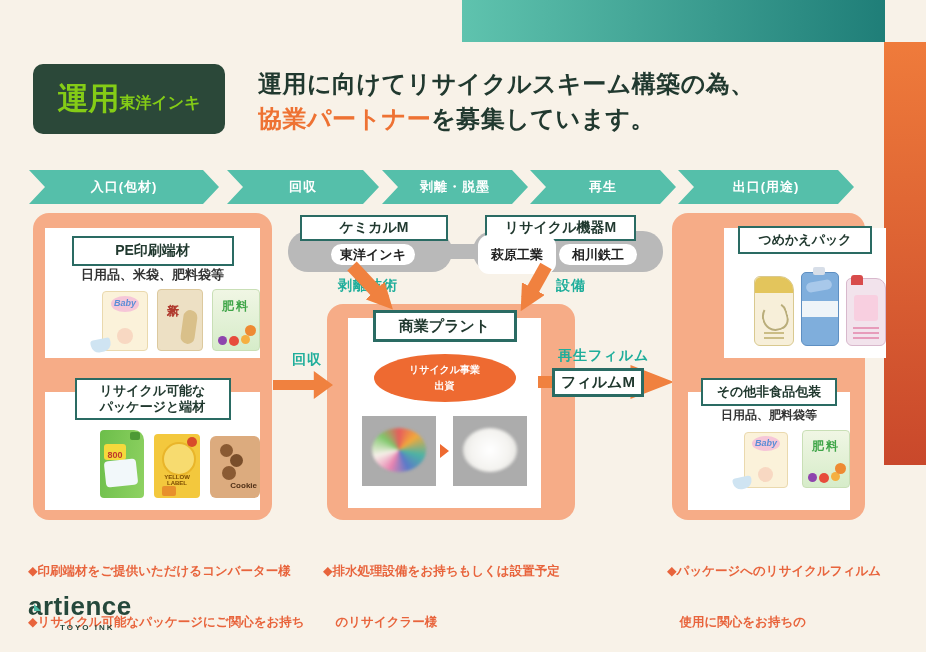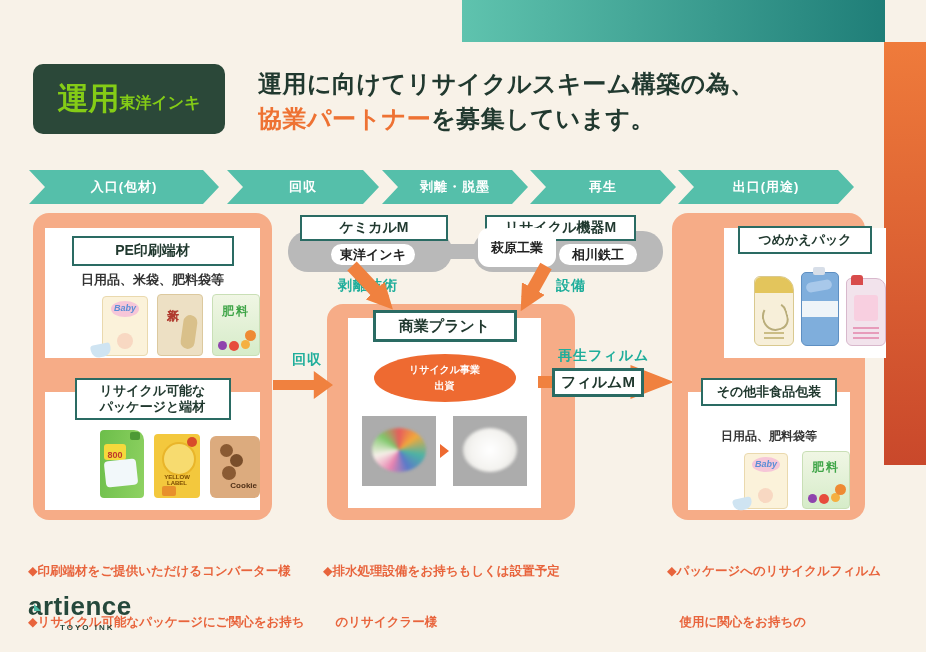--- a/index.html
+++ b/index.html
@@ -80,21 +80,21 @@
     </div>
   <div class="abs chev" style="left:678px;width:176px;">
       <span>出口(用途)</span>
     </div>
 
   <div class="abs panel" style="left:33px;top:213px;width:239px;height:307px;">
     <div class="card" style="left:12px;top:15px;width:215px;height:130px;">
       <div class="hbox" style="width:158px;height:26px;margin:8px auto 0;font-size:14px;">
         <span>PE印刷端材</span>
       </div>
-      <div class="desc" style="margin-top:5px;">日用品、米袋、肥料袋等</div>
+      <div class="desc" style="">日用品、米袋、肥料袋等</div>
       <div class="prod-row" style="gap:9px;margin-top:5px;height:62px;">
         <div style="position:relative;width:44px;height:58px;background:#FBF2DA;border-radius:4px;border:1px solid #EAD9AE;">
           <div style="position:absolute;left:8px;top:4px;width:28px;height:16px;border-radius:50%;background:#F6C6D8;"></div>
           <span style="position:absolute;left:0;top:6px;width:100%;text-align:center;color:#5B8ED6;font-weight:bold;font-size:9px;font-style:italic;">Baby</span>
           <div style="position:absolute;left:14px;bottom:6px;width:16px;height:16px;border-radius:50%;background:#F8D8C2;"></div>
           <div style="position:absolute;left:-12px;bottom:-2px;width:20px;height:13px;background:#CFE4F2;border-radius:3px 3px 8px 8px;transform:rotate(-12deg);"></div>
         </div>
         <div style="position:relative;width:44px;height:60px;background:#EDE0C4;border-radius:4px;border:1px solid #DCC99E;">
           <span style="position:absolute;left:6px;top:4px;writing-mode:vertical-rl;color:#B03A2E;font-weight:bold;font-size:12px;">新米</span>
           <div style="position:absolute;right:6px;bottom:6px;width:14px;height:34px;background:#D9C08A;border-radius:7px;transform:rotate(8deg);"></div>
@@ -140,21 +140,21 @@
   <div class="abs gray-box" style="left:288px;top:231px;width:164px;height:41px;"></div>
   <div class="abs" style="left:448px;top:244px;width:30px;height:15px;background:#B9B9B9;"></div>
   <div class="abs gray-box" style="left:473px;top:231px;width:190px;height:41px;"></div>
   <div class="abs hbox" style="left:300px;top:215px;width:144px;height:22px;font-size:14px;">
     <span>ケミカルM</span>
   </div>
   <div class="abs pill" style="left:331px;top:244px;width:84px;height:21px;">東洋インキ</div>
   <div class="abs hbox" style="left:485px;top:215px;width:147px;height:22px;font-size:14px;">
     <span>リサイクル機器M</span>
   </div>
-  <div class="abs pill" style="left:478px;top:228px;width:78px;height:39px;">萩原工業</div>
+  <div class="abs pill" style="left:478px;top:235px;width:78px;height:39px;">萩原工業</div>
   <div class="abs pill" style="left:559px;top:244px;width:78px;height:21px;">相川鉄工</div>
   <div class="abs teal-label" style="left:338px;top:277px;">剥離技術</div>
   <div class="abs teal-label" style="left:556px;top:277px;">設備</div>
 
   <div class="abs panel" style="left:327px;top:304px;width:248px;height:216px;">
     <div class="card" style="left:21px;top:14px;width:193px;height:190px;">
       <div class="hbox" style="width:138px;height:26px;margin:-8px auto 0;border-width:3px;font-size:15px;">
         <span>商業プラント</span>
       </div>
       <div class="ellipse" style="width:142px;height:48px;margin:12px auto 0;">
@@ -215,21 +215,21 @@
           <div style="position:absolute;left:6px;bottom:6px;width:26px;height:2px;background:#E79CBB;"></div>
           <div style="position:absolute;left:6px;bottom:11px;width:26px;height:2px;background:#E79CBB;"></div>
           <div style="position:absolute;left:6px;bottom:16px;width:26px;height:2px;background:#E79CBB;"></div>
         </div>
       </div>
     </div>
     <div class="card" style="left:16px;top:179px;width:162px;height:118px;">
       <div class="hbox" style="width:132px;height:24px;margin:-14px auto 0;font-size:13px;">
         <span>その他非食品包装</span>
       </div>
-      <div class="desc" style="margin-top:22px;font-size:12px;">日用品、肥料袋等</div>
+      <div class="desc" style="margin-top:1px;font-size:12px;">日用品、肥料袋等</div>
       <div class="prod-row" style="gap:14px;margin-top:4px;height:60px;">
         <div style="position:relative;width:42px;height:54px;background:#FBF2DA;border-radius:4px;border:1px solid #EAD9AE;">
           <div style="position:absolute;left:7px;top:3px;width:28px;height:15px;border-radius:50%;background:#F6C6D8;"></div>
           <span style="position:absolute;left:0;top:5px;width:100%;text-align:center;color:#5B8ED6;font-weight:bold;font-size:9px;font-style:italic;">Baby</span>
           <div style="position:absolute;left:13px;bottom:5px;width:15px;height:15px;border-radius:50%;background:#F8D8C2;"></div>
           <div style="position:absolute;left:-12px;bottom:-2px;width:19px;height:12px;background:#CFE4F2;border-radius:3px 3px 8px 8px;transform:rotate(-12deg);"></div>
         </div>
         <div style="position:relative;width:46px;height:56px;background:linear-gradient(#F0F6E4,#D6ECC9);border-radius:4px;border:1px solid #C9DFB6;">
           <span style="position:absolute;left:0;top:7px;width:100%;text-align:center;color:#3FA548;font-weight:bold;font-size:12px;letter-spacing:2px;">肥料</span>
           <div style="position:absolute;left:5px;bottom:5px;width:9px;height:9px;border-radius:50%;background:#8E44AD;"></div>

